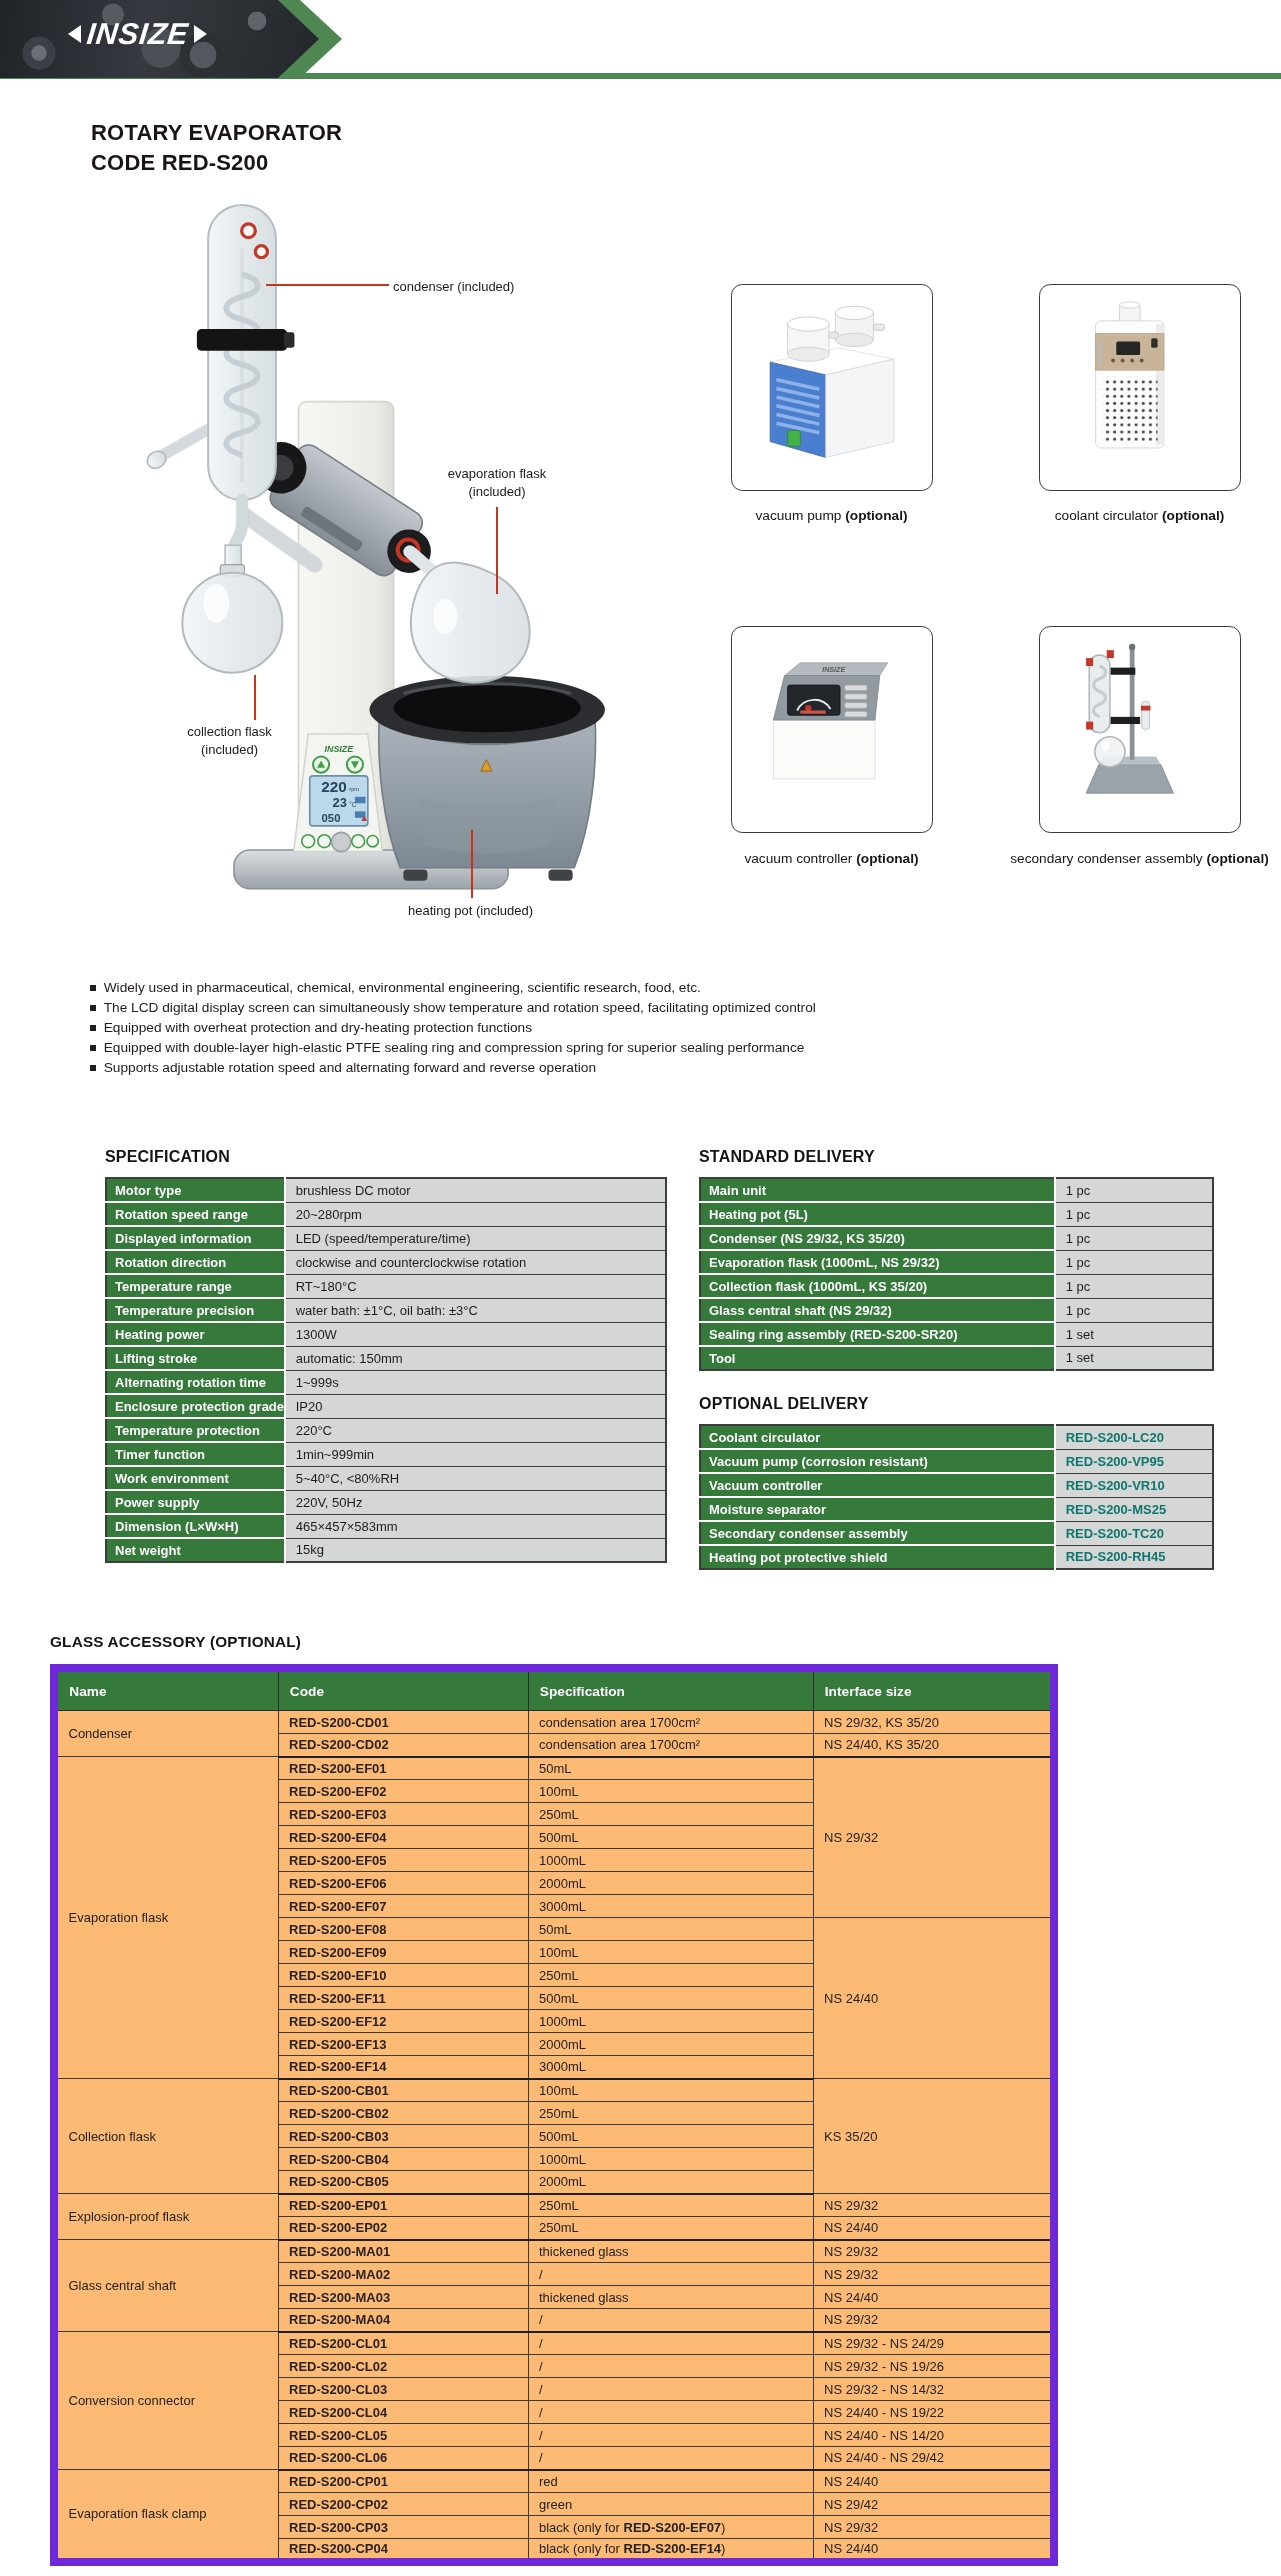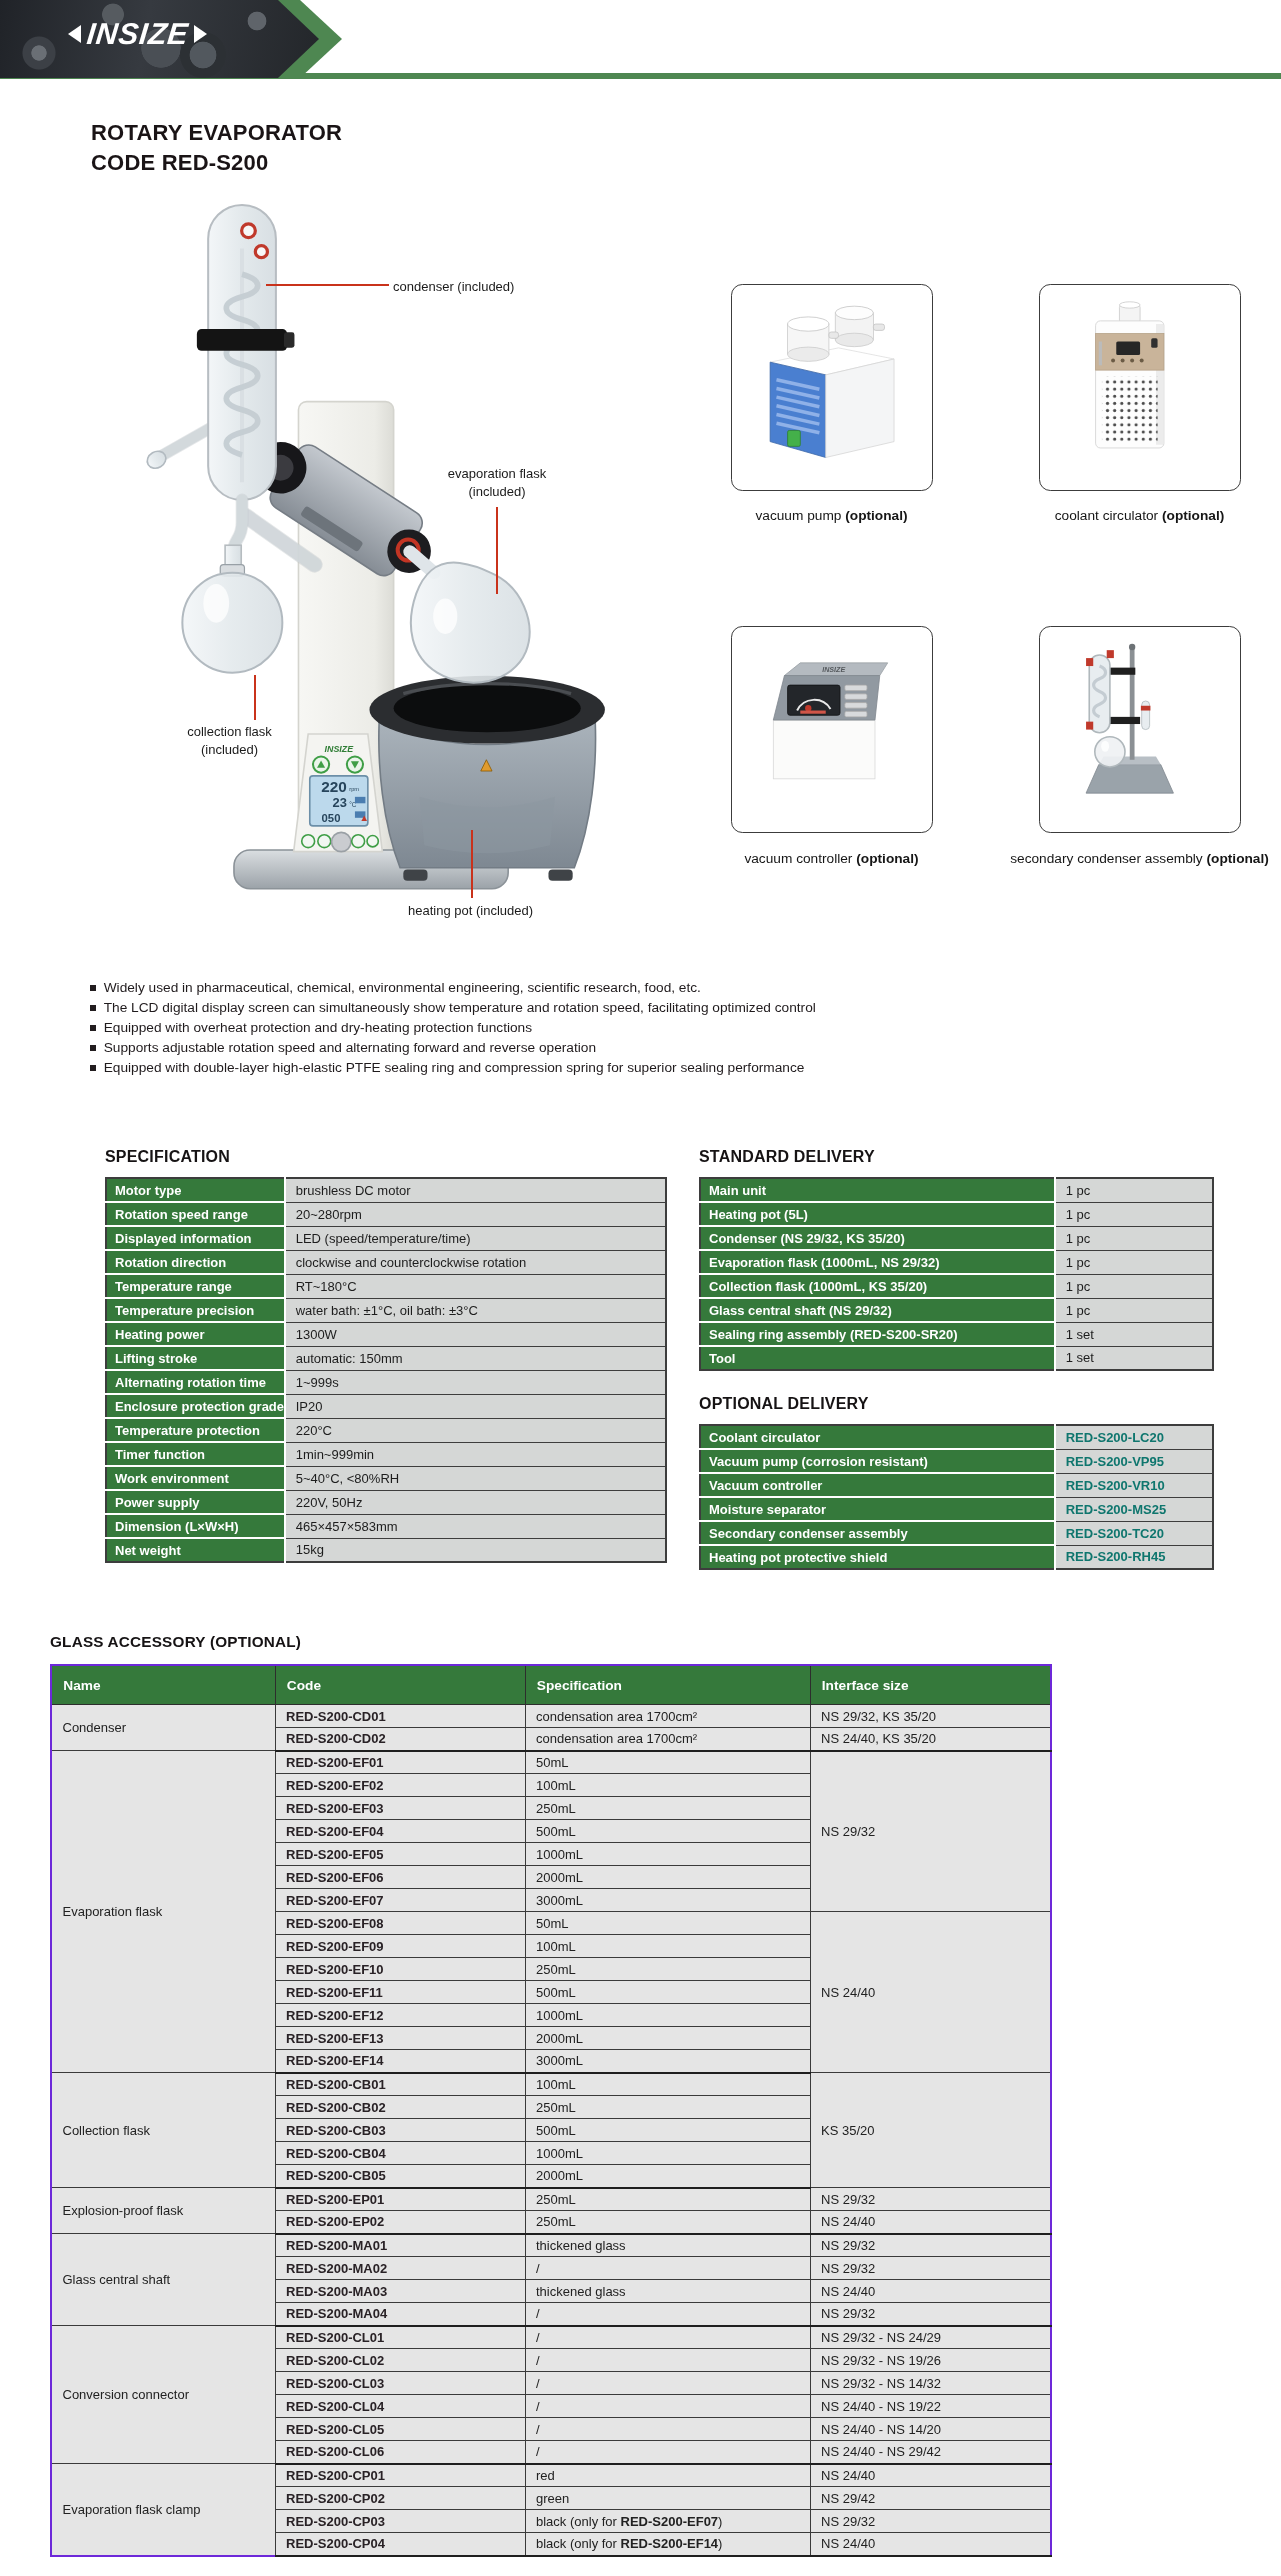--- a/index.html
+++ b/index.html
@@ -58,22 +58,22 @@
   .kv td.k{background:#35793b;color:#ffffff;font-weight:bold;padding-left:8px;
            border-bottom:2px solid #ffffff;border-right:2.4px solid #ffffff;}
   .kv td.v{background:#d5d7d6;color:#1d1d1d;padding-left:9.7px;border-bottom:1.6px solid #3d3d3d;}
   .kv td.v.code{font-weight:bold;color:#0f766e;}
   .kv tr:last-child td{border-bottom:none;}
   #spec-table tr{height:24px;}
   #std-table tr{height:24px;}
   #opt-table tr{height:24px;}
 
   
-  .glass{position:absolute;left:50px;top:1664px;width:1001px;background:#e5e5e5;
-         border:2px solid #6d28d9;table-layout:fixed;font-size:13px;}
+  .glass{position:absolute;left:50px;top:1664px;width:1001px;background:#fdba74;
+         border:8px solid #6d28d9;table-layout:fixed;font-size:13px;}
   .glass th{background:#35793b;color:#fff;font-weight:bold;text-align:left;padding-left:11.3px;
             height:36px;border:1.6px solid #2d2d2d;font-size:13.7px;}
   .glass td{border:1.6px solid #3a3a3a;vertical-align:middle;color:#222;
             padding-left:10.5px;overflow:hidden;white-space:nowrap;}
   .glass tbody tr{height:23px;}
   .glass td.code{font-weight:bold;color:#292226;}
   .glass tr.gend td{border-bottom:2.4px solid #1f1f1f;}
   .glass td b{font-weight:bold;}
 
   svg text{font-family:"Liberation Sans",sans-serif;}
@@ -316,22 +316,22 @@
     <span>vacuum controller</span> <b>(optional)</b>
   </div>
   <div class="card-label" style="left:994px;top:851px;">
     <span>secondary condenser assembly</span> <b>(optional)</b>
   </div>
 
   <ul class="features" id="features">
       <li>Widely used in pharmaceutical, chemical, environmental engineering, scientific research, food, etc.</li>
       <li>The LCD digital display screen can simultaneously show temperature and rotation speed, facilitating optimized control</li>
       <li>Equipped with overheat protection and dry-heating protection functions</li>
+      <li>Equipped with double-layer high-elastic PTFE sealing ring and compression spring for superior sealing performance</li>
       <li>Supports adjustable rotation speed and alternating forward and reverse operation</li>
-      <li>Equipped with double-layer high-elastic PTFE sealing ring and compression spring for superior sealing performance</li>
     </ul>
 
   <div class="sec-h" style="left:105px;top:1148px;">SPECIFICATION</div>
   <table class="kv" id="spec-table" style="left:105px;top:1177px;width:560px;">
     <colgroup>
         <col style="width:179px">
         <col style="width:381px">
       </colgroup>
     <tbody id="spec-body">
         <tr>

